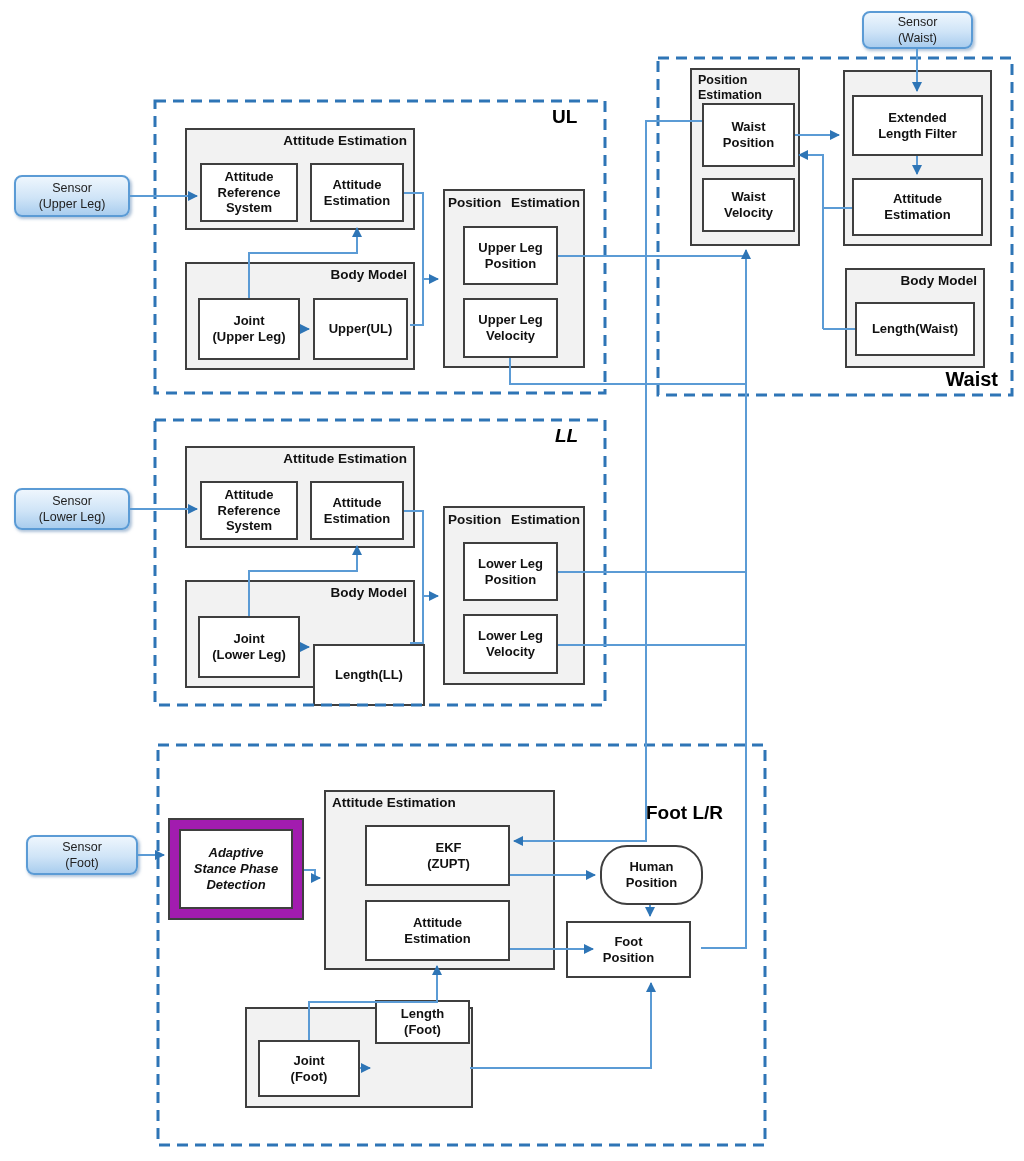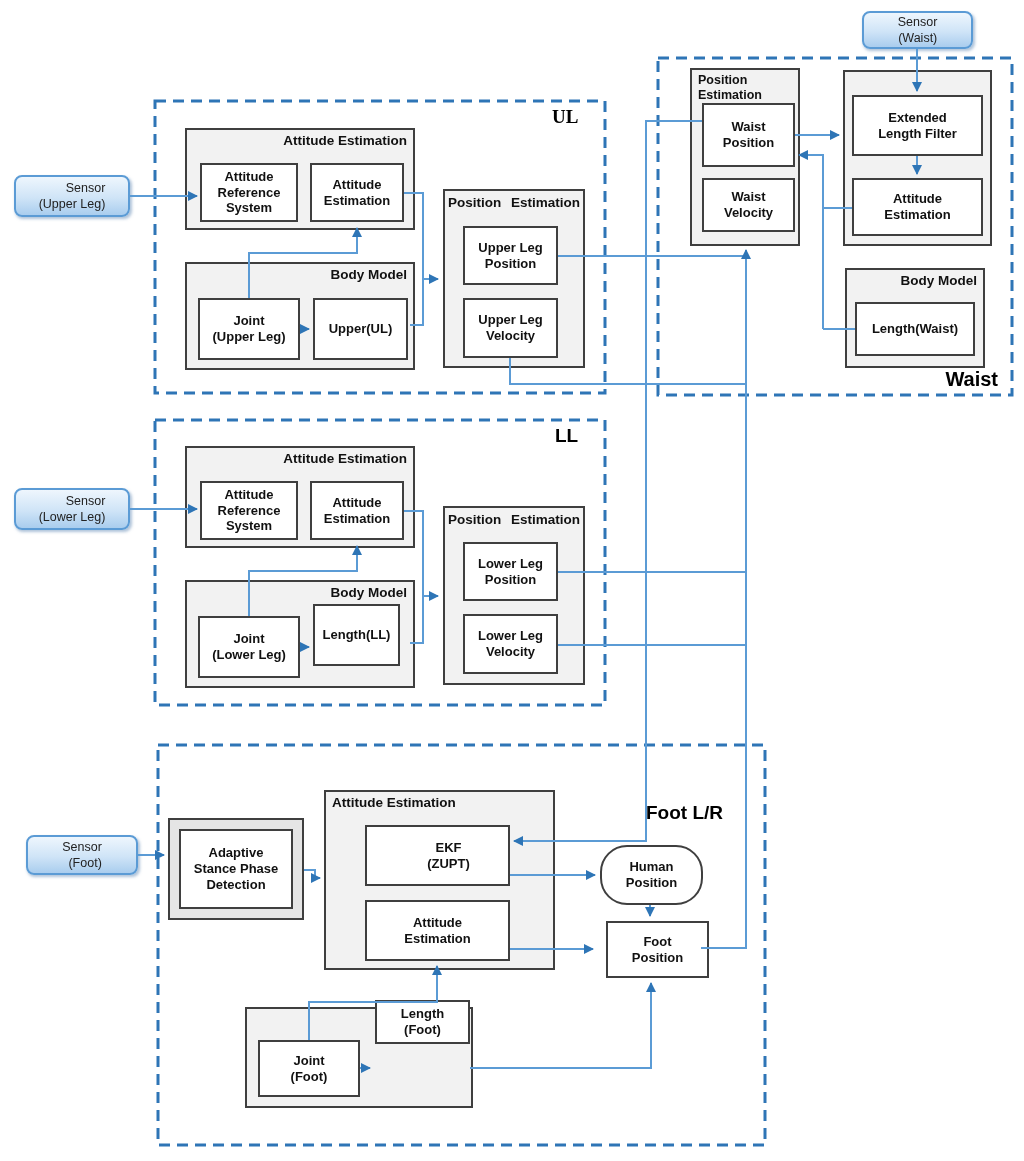--- a/index.html
+++ b/index.html
@@ -15,47 +15,47 @@
     position:relative;width:1024px;height:1161px;background:#ffffff;overflow:hidden;
     font-family:"Liberation Sans","DejaVu Sans",sans-serif;
   }
   #canvas *{box-sizing:border-box;}
   .box{
     position:absolute;background:#ffffff;border:2px solid var(--boxborder);
     display:flex;align-items:center;justify-content:center;text-align:center;
     font-weight:bold;font-size:13px;line-height:1.22;color:var(--text);
     white-space:pre-line;
   }
-  .box-outer{position:absolute;background:#e5e5e5;border:2px solid var(--boxborder);}
+  .box-outer{position:absolute;background:#a21caf;border:2px solid var(--boxborder);font-style:italic;}
   .box-inner{position:absolute;inset:9px;background:#fff;border:2px solid var(--boxborder);
     display:flex;align-items:center;justify-content:center;text-align:center;
     font-weight:bold;font-size:13px;line-height:1.22;color:var(--text);white-space:pre-line;}
   .panel{position:absolute;background:var(--panel);border:2px solid var(--boxborder);}
   .panel-label{position:absolute;font-weight:bold;font-size:13.5px;color:var(--text);white-space:pre-line;line-height:1.2;}
   .pl-right{right:6px;top:3px;text-align:right;}
   .pl-left{left:6px;top:3px;text-align:left;}
   .pl-center{left:0;right:0;top:4px;text-align:center;word-spacing:6px;}
   .group-label{position:absolute;font-weight:bold;font-size:19px;color:#000;}
   .sensor{
     position:absolute;border:2px solid var(--line);border-radius:8px;
-    display:flex;align-items:center;justify-content:center;text-align:right;
+    display:flex;align-items:center;justify-content:center;text-align:center;
     font-size:12.5px;line-height:1.3;color:#222;white-space:pre-line;
     background:linear-gradient(180deg,#eef6fd 0%,#cfe4f7 55%,#a9cdee 100%);
     box-shadow:1.5px 2px 3px rgba(110,145,185,.55);
   }
   #wires{position:absolute;left:0;top:0;pointer-events:none;}
   .c{stroke:var(--line);stroke-width:2;fill:none;}
   .grp{stroke:var(--accent);stroke-width:3;fill:none;stroke-dasharray:11 7;}
 </style>
 </head>
 <body>
 
 <div id="canvas">
 
-  <div class="group-label" style="left:552px;top:106px;font-family:Liberation Serif, serif;">UL</div>
+  <div class="group-label" style="left:552px;top:106px;">UL</div>
 
   <div class="panel" style="left:185px;top:128px;width:230px;height:102px;">
     <div class="panel-label pl-right">Attitude Estimation</div>
   </div>
   <div class="box" style="left:200px;top:163px;width:98px;height:59px;">Attitude
 Reference
 System</div>
   <div class="box" style="left:310px;top:163px;width:94px;height:59px;">Attitude
 Estimation</div>
 
@@ -67,37 +67,37 @@
   <div class="box" style="left:313px;top:298px;width:95px;height:62px;">Upper(UL)</div>
 
   <div class="panel" style="left:443px;top:189px;width:142px;height:179px;">
     <div class="panel-label pl-center">Position Estimation</div>
   </div>
   <div class="box" style="left:463px;top:226px;width:95px;height:59px;">Upper Leg
 Position</div>
   <div class="box" style="left:463px;top:298px;width:95px;height:60px;">Upper Leg
 Velocity</div>
 
-  <div class="group-label" style="left:555px;top:425px;">LL</div>
+  <div class="group-label" style="left:555px;top:425px;font-style:italic;">LL</div>
 
   <div class="panel" style="left:185px;top:446px;width:230px;height:102px;">
     <div class="panel-label pl-right">Attitude Estimation</div>
   </div>
   <div class="box" style="left:200px;top:481px;width:98px;height:59px;">Attitude
 Reference
 System</div>
   <div class="box" style="left:310px;top:481px;width:94px;height:59px;">Attitude
 Estimation</div>
 
   <div class="panel" style="left:185px;top:580px;width:230px;height:108px;">
     <div class="panel-label pl-right">Body Model</div>
   </div>
   <div class="box" style="left:198px;top:616px;width:102px;height:62px;">Joint
 (Lower Leg)</div>
-  <div class="box" style="left:313px;top:604px;width:87px;height:62px;text-align:center;">Length(LL)</div>
+  <div class="box" style="left:313px;top:644px;width:112px;height:62px;text-align:center;">Length(LL)</div>
 
   <div class="panel" style="left:443px;top:506px;width:142px;height:179px;">
     <div class="panel-label pl-center">Position Estimation</div>
   </div>
   <div class="box" style="left:463px;top:542px;width:95px;height:59px;">Lower Leg
 Position</div>
   <div class="box" style="left:463px;top:614px;width:95px;height:60px;">Lower Leg
 Velocity</div>
 
   <div class="group-label" style="right:26px;top:368px;font-size:20px;">Waist</div>
@@ -133,21 +133,21 @@
   <div class="panel" style="left:324px;top:790px;width:231px;height:180px;">
     <div class="panel-label pl-left">Attitude Estimation</div>
   </div>
   <div class="box" style="left:365px;top:825px;width:145px;height:61px;padding-left:22px;">EKF
 (ZUPT)</div>
   <div class="box" style="left:365px;top:900px;width:145px;height:61px;">Attitude
 Estimation</div>
 
   <div class="box" style="left:600px;top:845px;width:103px;height:60px;border-radius:27px;">Human
 Position</div>
-  <div class="box" style="left:606px;top:921px;width:103px;height:57px;">Foot
+  <div class="box" style="left:566px;top:921px;width:125px;height:57px;">Foot
 Position</div>
 
   <div class="panel" style="left:245px;top:1007px;width:228px;height:101px;">
     <div class="panel-label pl-right">Body Model</div>
   </div>
   <div class="box" style="left:258px;top:1040px;width:102px;height:57px;">Joint
 (Foot)</div>
   <div class="box" style="left:375px;top:1000px;width:95px;height:44px;">Length
 (Foot)</div>
 

